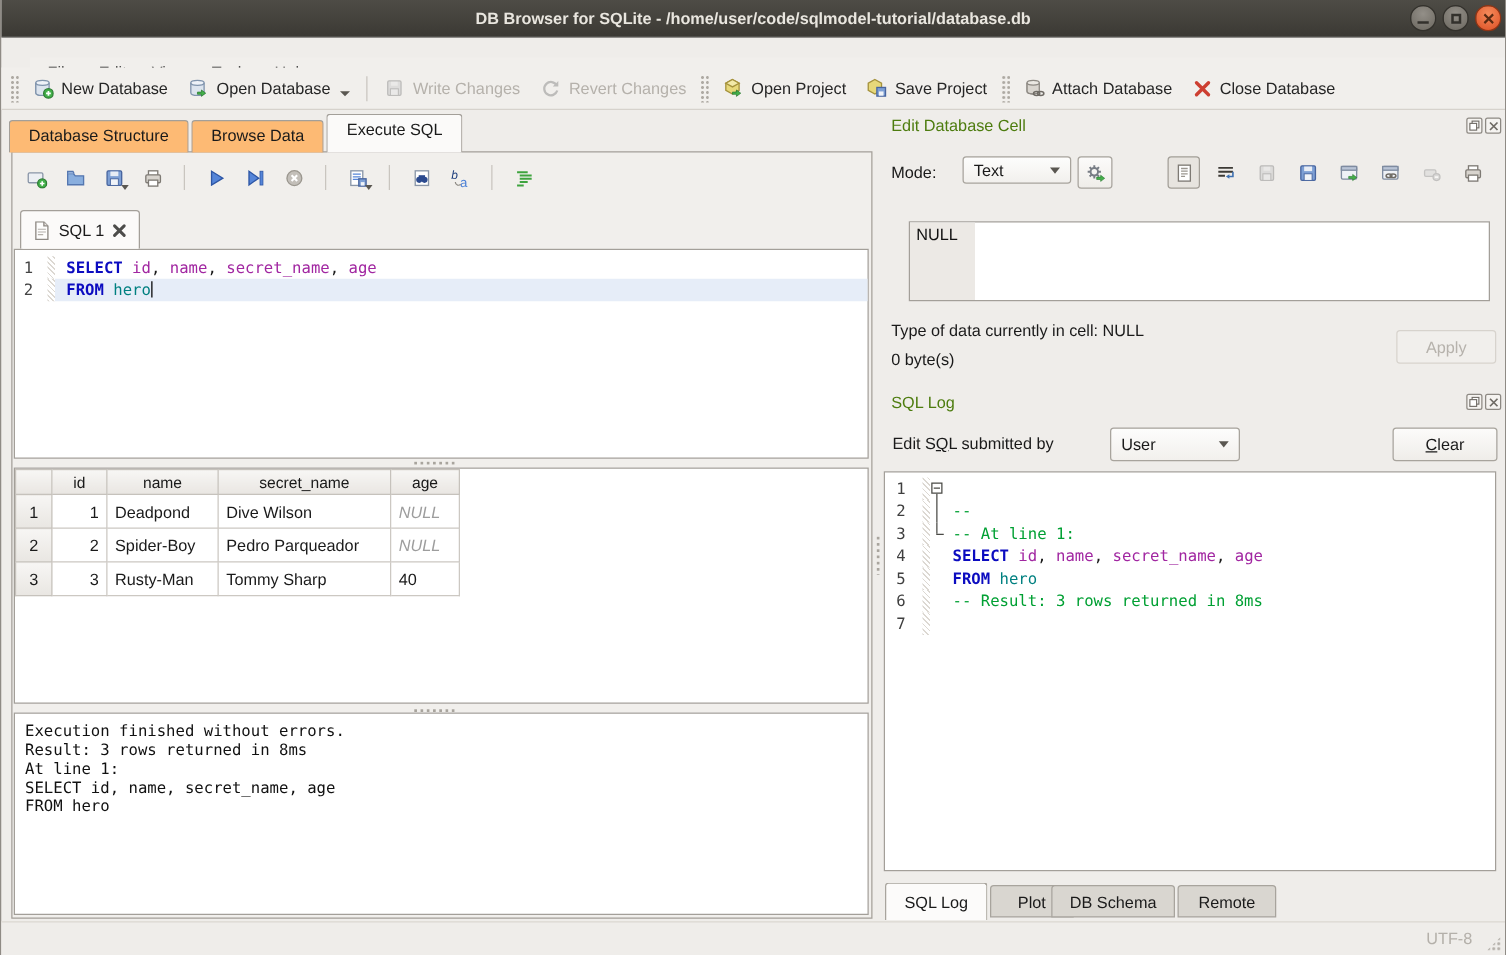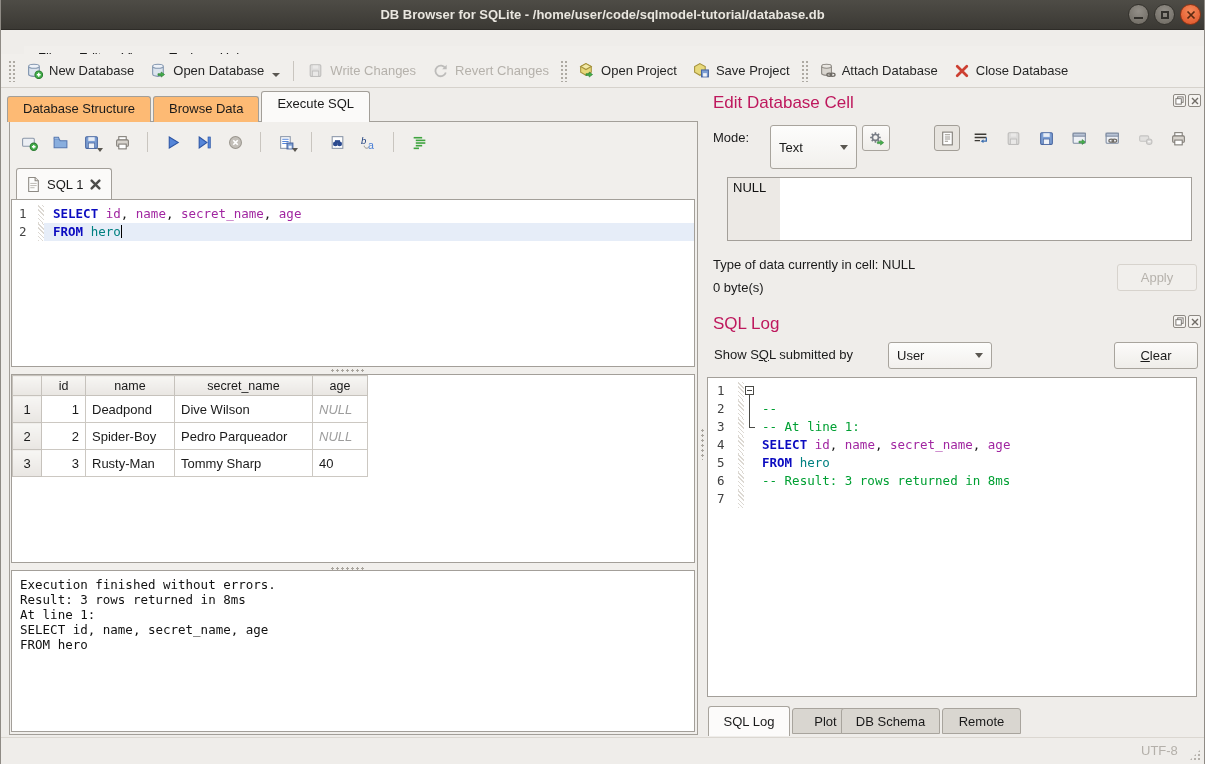--- a/index.html
+++ b/index.html
@@ -81,21 +81,21 @@
   table.res td{border:1px solid #ccc8c2;padding:2px 6px;height:22px;background:#fff;}
   table.res td.rh{background:linear-gradient(#f7f6f4,#e9e6e2);border-color:#c6c2bc;text-align:center;padding:2px 4px;}
   td.num{text-align:right;}
   td.null-val{color:#9d9d9d;font-style:italic;}
 
   .msgbox{position:absolute;left:1px;top:448px;width:684px;height:162px;background:#fff;
     border:1px solid #a39f99;box-sizing:border-box;padding:6px 8px;
     font-family:"DejaVu Sans Mono",monospace;font-size:12.5px;line-height:15px;white-space:pre-wrap;color:#111;}
 
   
-  .dock-title{font-size:17px;color:#be185d;}
+  .dock-title{font-size:13px;color:#4d7c0f;}
   .dockbtn{width:13px;height:13px;border:1px solid #8d8983;border-radius:2px;background:#f5f3f0;
     box-sizing:border-box;display:flex;align-items:center;justify-content:center;}
   .combo{background:linear-gradient(#fdfdfc,#f2f0ed);border:1px solid #a8a49d;border-radius:3px;
     display:flex;align-items:center;padding:0 8px;box-sizing:border-box;}
   .combo .carrow{margin-left:auto;width:0;height:0;border-left:4px solid transparent;
     border-right:4px solid transparent;border-top:5px solid #5a5751;}
   .pushbtn{background:linear-gradient(#fcfbfa,#efede9);border:1px solid #a8a49d;border-radius:3px;
     display:flex;align-items:center;justify-content:center;box-sizing:border-box;}
   .pushbtn.disabled{background:#f1efec;border-color:#d7d3cd;color:#b6b2ac;}
   .flatbtn{width:26px;height:26px;display:flex;align-items:center;justify-content:center;border-radius:3px;}
@@ -414,21 +414,21 @@
       <rect x="1" y="3" width="6" height="6" fill="#fff" stroke="#6f6b65"></rect>
     </svg>
   </div>
   <div class="abs dockbtn" style="left:1187px;top:94px;">
     <svg width="8" height="8" viewBox="0 0 8 8">
       <path d="M1 1l6 6M7 1l-6 6" stroke="#6f6b65" stroke-width="1.4"></path>
     </svg>
   </div>
 
   <span class="abs" style="left:712px;top:125px;line-height:26px;">Mode:</span>
-  <div class="abs combo" style="left:769px;top:125px;width:87px;height:44px;">
+  <div class="abs combo" style="left:769px;top:125px;width:87px;height:22px;">
     <span>Text</span>
     <span class="carrow"></span>
   </div>
   <div class="abs pushbtn" style="left:861px;top:125px;width:28px;height:26px;">
     <svg width="17" height="17" viewBox="0 0 16 16">
       <g stroke="#787d85" stroke-width="1.5" fill="none">
         <circle cx="7" cy="7" r="2.8"></circle>
         <path d="M7 2v2M7 10v2M2 7h2M10 7h2M3.5 3.5l1.4 1.4M9.1 9.1l1.4 1.4M10.5 3.5L9.1 4.9M4.9 9.1l-1.4 1.4"></path>
       </g>
       <path d="M8.8 11h3V9.6l3 2.3-3 2.3v-1.4h-3z" fill="#43b04a" stroke="#2d7d33" stroke-width=".5"></path>
@@ -509,21 +509,21 @@
       <rect x="3" y="1" width="6" height="6" fill="#fff" stroke="#6f6b65"></rect>
       <rect x="1" y="3" width="6" height="6" fill="#fff" stroke="#6f6b65"></rect>
     </svg>
   </div>
   <div class="abs dockbtn" style="left:1187px;top:315px;">
     <svg width="8" height="8" viewBox="0 0 8 8">
       <path d="M1 1l6 6M7 1l-6 6" stroke="#6f6b65" stroke-width="1.4"></path>
     </svg>
   </div>
 
-  <span class="abs" style="left:713px;top:341px;line-height:28px;"><span>Show S</span><span class="accel">Q</span><span>L submitted by</span></span>
+  <span class="abs" style="left:713px;top:341px;line-height:28px;"><span>Edit S</span><span class="accel">Q</span><span>L submitted by</span></span>
   <div class="abs combo" style="left:887px;top:342px;width:104px;height:27px;">
     <span>User</span>
     <span class="carrow"></span>
   </div>
   <div class="abs pushbtn" style="left:1113px;top:342px;width:84px;height:27px;">
     <span><span class="accel">C</span><span>lear</span></span>
   </div>
 
   <div class="logbox">
     <div class="lline">

